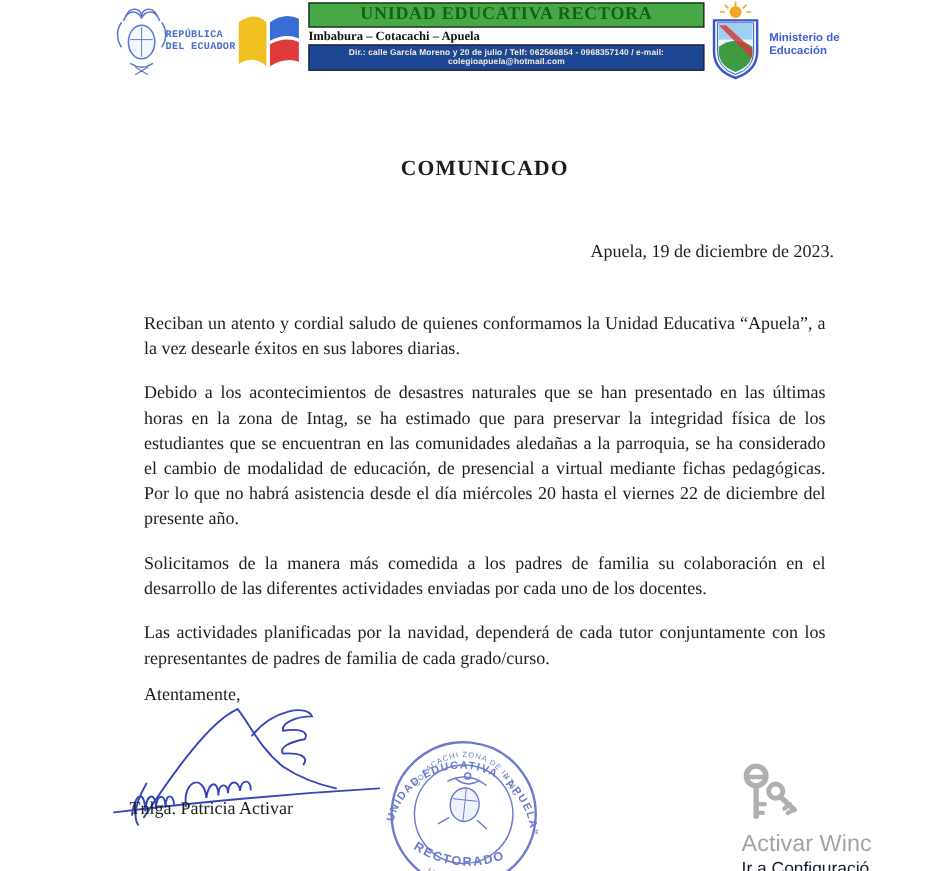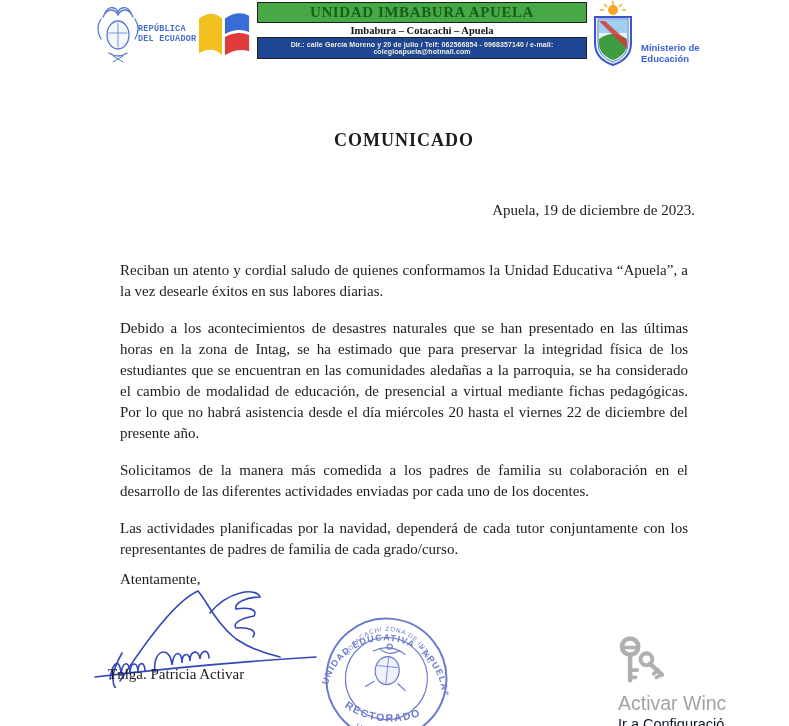--- a/index.html
+++ b/index.html
@@ -15,33 +15,33 @@
     font-size:8.5px;line-height:10px;color:#4a6fd0;letter-spacing:.2px;
   }
   .booklogo{position:absolute;left:195px;top:7px;}
   .banner{position:absolute;left:257px;top:2px;width:330px;}
   .banner-green{
     background:#46a946;border:1.5px solid #1c1c1c;
     color:#175e17;font-weight:bold;font-size:15px;text-align:center;
     letter-spacing:.6px;padding:1px 0;font-family:"Liberation Serif",serif;
   }
   .banner-white{
-    color:#111;font-weight:bold;font-size:10.5px;text-align:center;
+    color:#111;font-weight:bold;font-size:10.5px;text-align:left;
     padding:2px 0 1px 0;font-family:"Liberation Serif",serif;
   }
   .banner-blue{
     background:#1d4795;border:1px solid #222;color:#f2edd9;
     font-size:7px;font-weight:bold;text-align:center;padding:3px 0;
     font-family:"Liberation Sans",sans-serif;letter-spacing:.1px;
   }
   .crest{position:absolute;left:589px;top:1px;}
   .ministry-label{
     position:absolute;left:641px;top:26px;width:90px;
     font-family:"Liberation Sans",sans-serif;font-weight:bold;
-    font-size:9.5px;color:#3b5fd6;line-height:11px;margin-top:16px;
+    font-size:9.5px;color:#3b5fd6;line-height:11px;
   }
   
   .doc-title{
     position:absolute;left:120px;top:130px;width:568px;margin:0;
     text-align:center;font-size:18px;font-weight:bold;letter-spacing:1px;
   }
   .doc-date{
     position:absolute;top:202px;right:94px;font-size:15px;
   }
   .doc-body{
@@ -90,21 +90,21 @@
       <div>DEL ECUADOR</div>
     </div>
 
     <svg class="booklogo" width="58" height="54" viewBox="0 0 60 56">
       <path d="M4,12 Q18,2 28,12 L28,50 Q18,40 4,48 Z" fill="#f0c020"></path>
       <path d="M31,12 Q44,3 56,9 L56,26 Q44,21 31,28 Z" fill="#3a6cd6"></path>
       <path d="M31,31 Q44,24 56,29 L56,46 Q44,42 31,50 Z" fill="#e03a3a"></path>
     </svg>
 
     <div class="banner">
-      <div class="banner-green">UNIDAD IMBABURA APUELA</div>
+      <div class="banner-green">UNIDAD EDUCATIVA RECTORA</div>
       <div class="banner-white">Imbabura – Cotacachi – Apuela</div>
       <div class="banner-blue">Dir.: calle García Moreno y 20 de julio / Telf: 062566854 - 0968357140 / e-mail: colegioapuela@hotmail.com</div>
     </div>
 
     <svg class="crest" width="48" height="68" viewBox="0 0 48 68">
       <g stroke="#f5a623" stroke-width="1.4">
         <line x1="24" y1="0" x2="24" y2="4"></line>
         <line x1="15" y1="3" x2="18" y2="6"></line>
         <line x1="33" y1="3" x2="30" y2="6"></line>
         <line x1="11" y1="9" x2="15" y2="9"></line>

